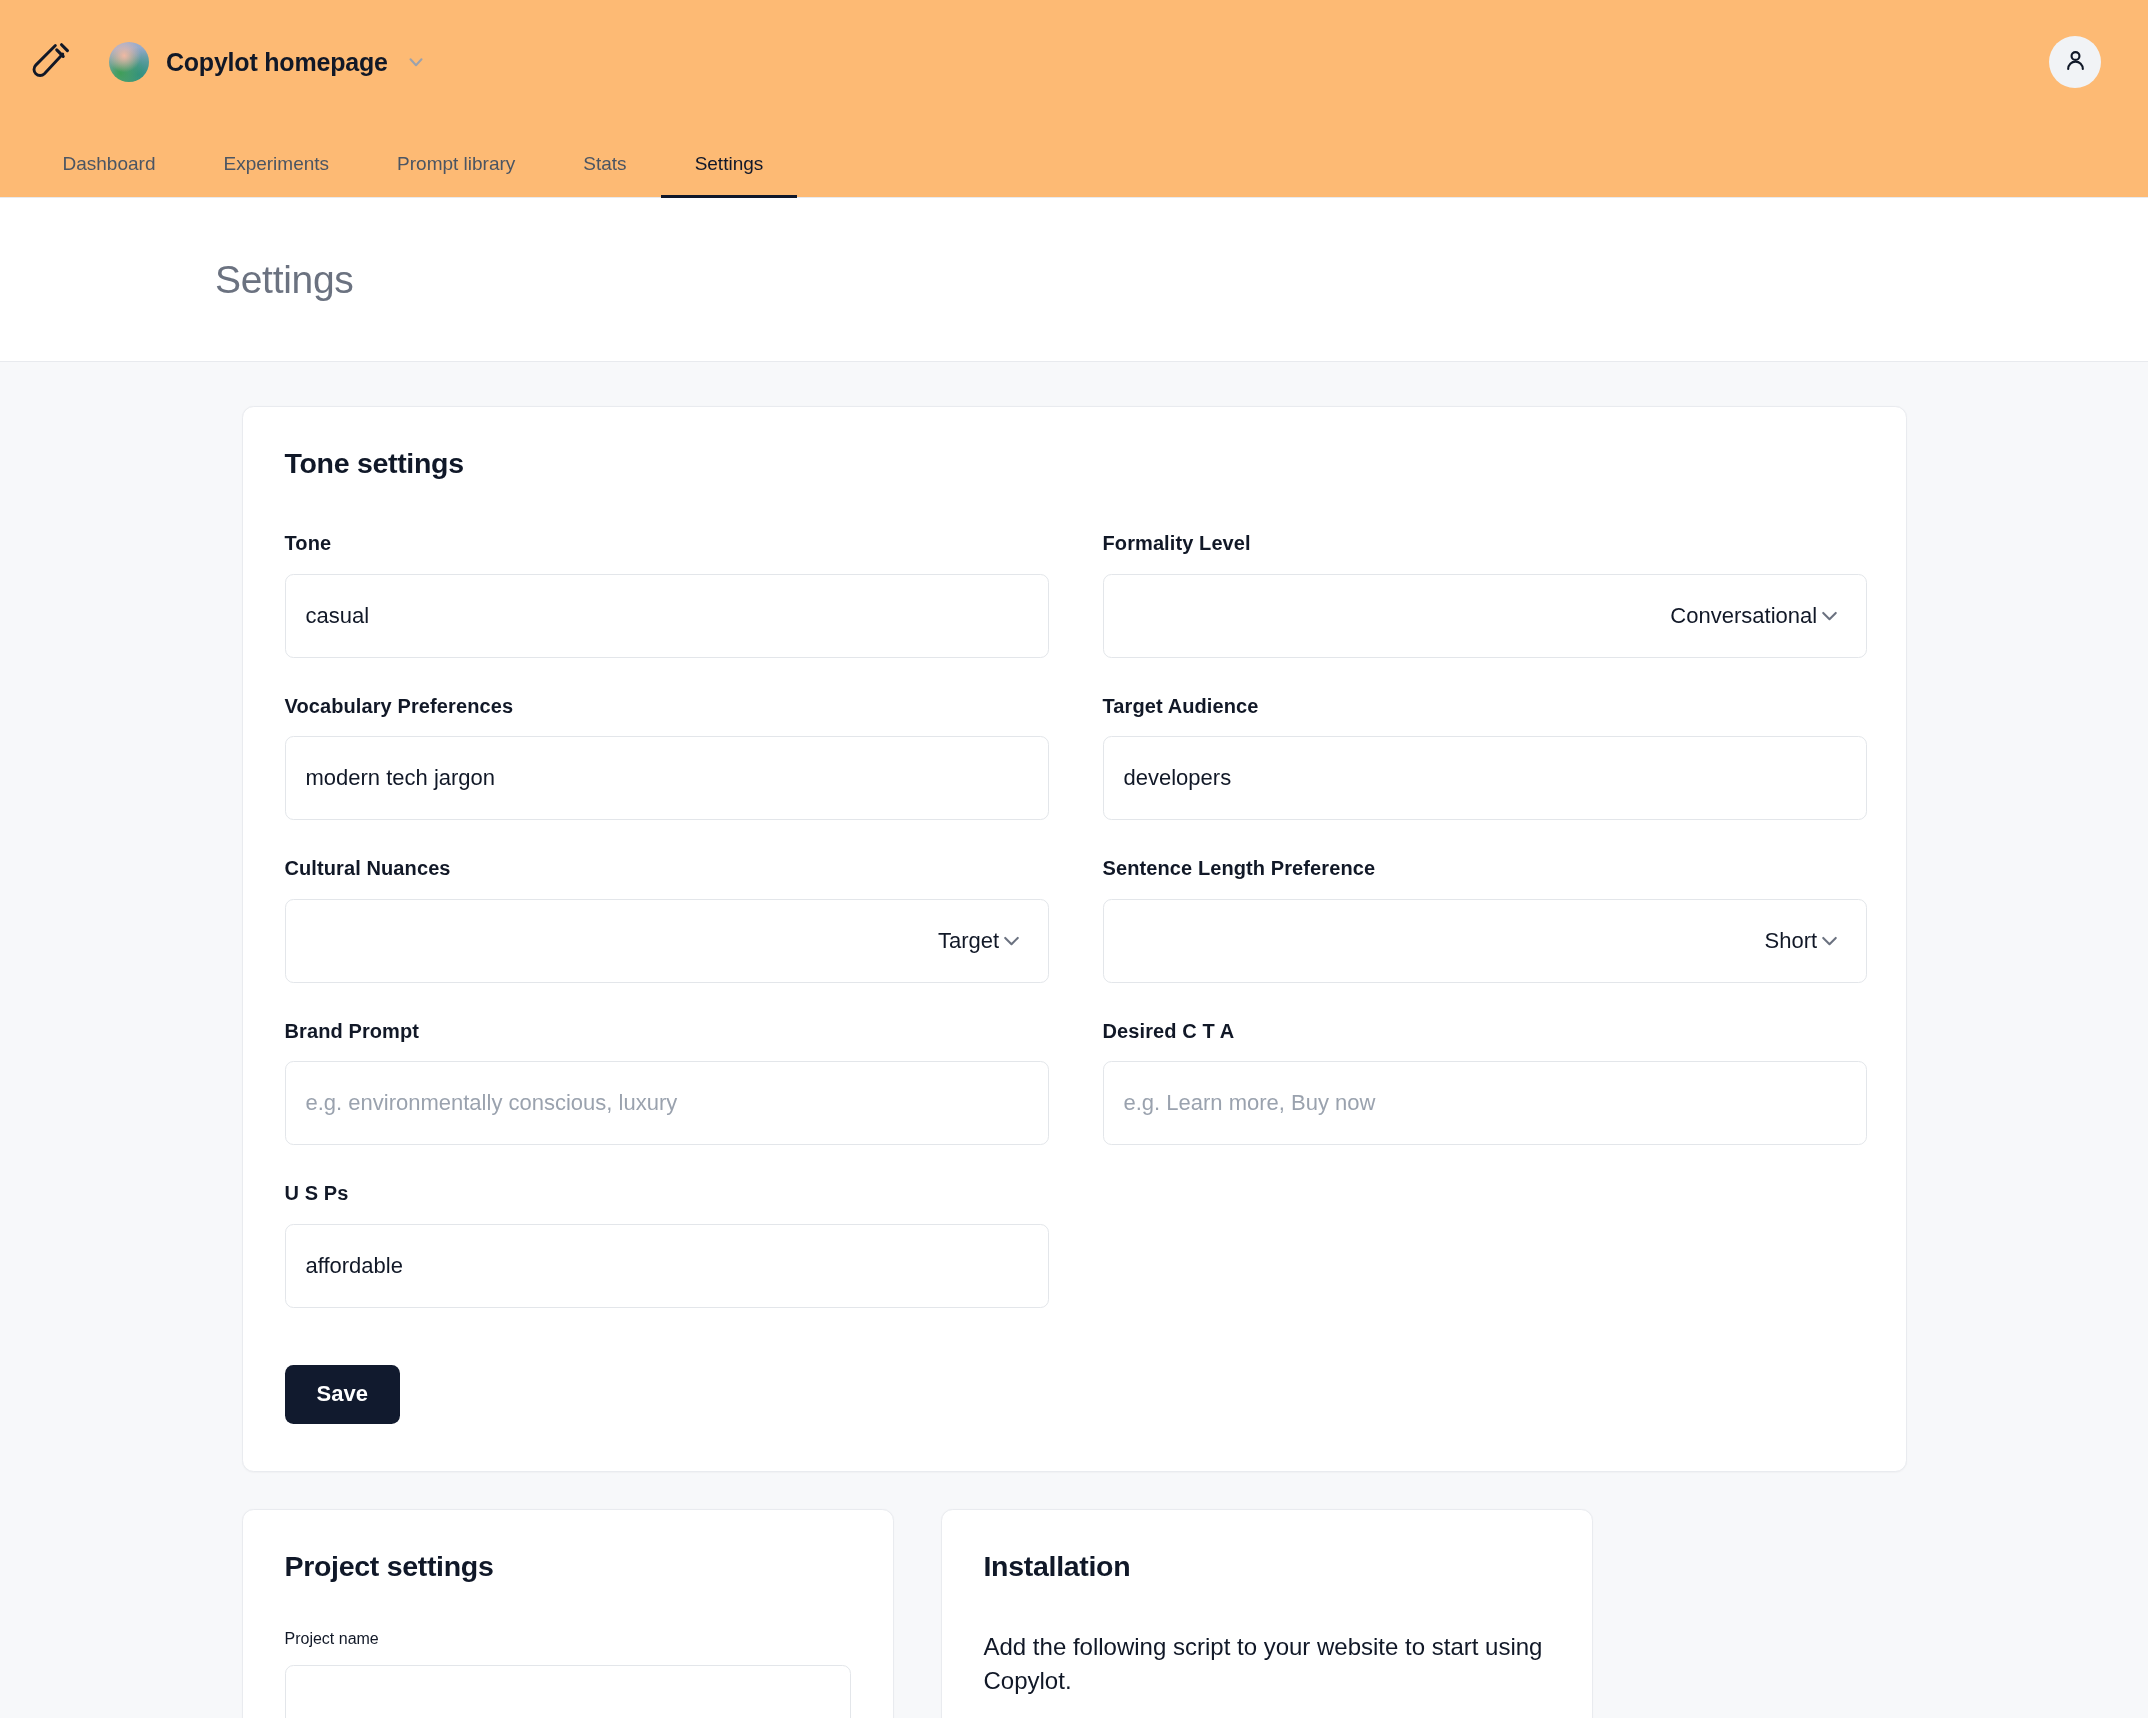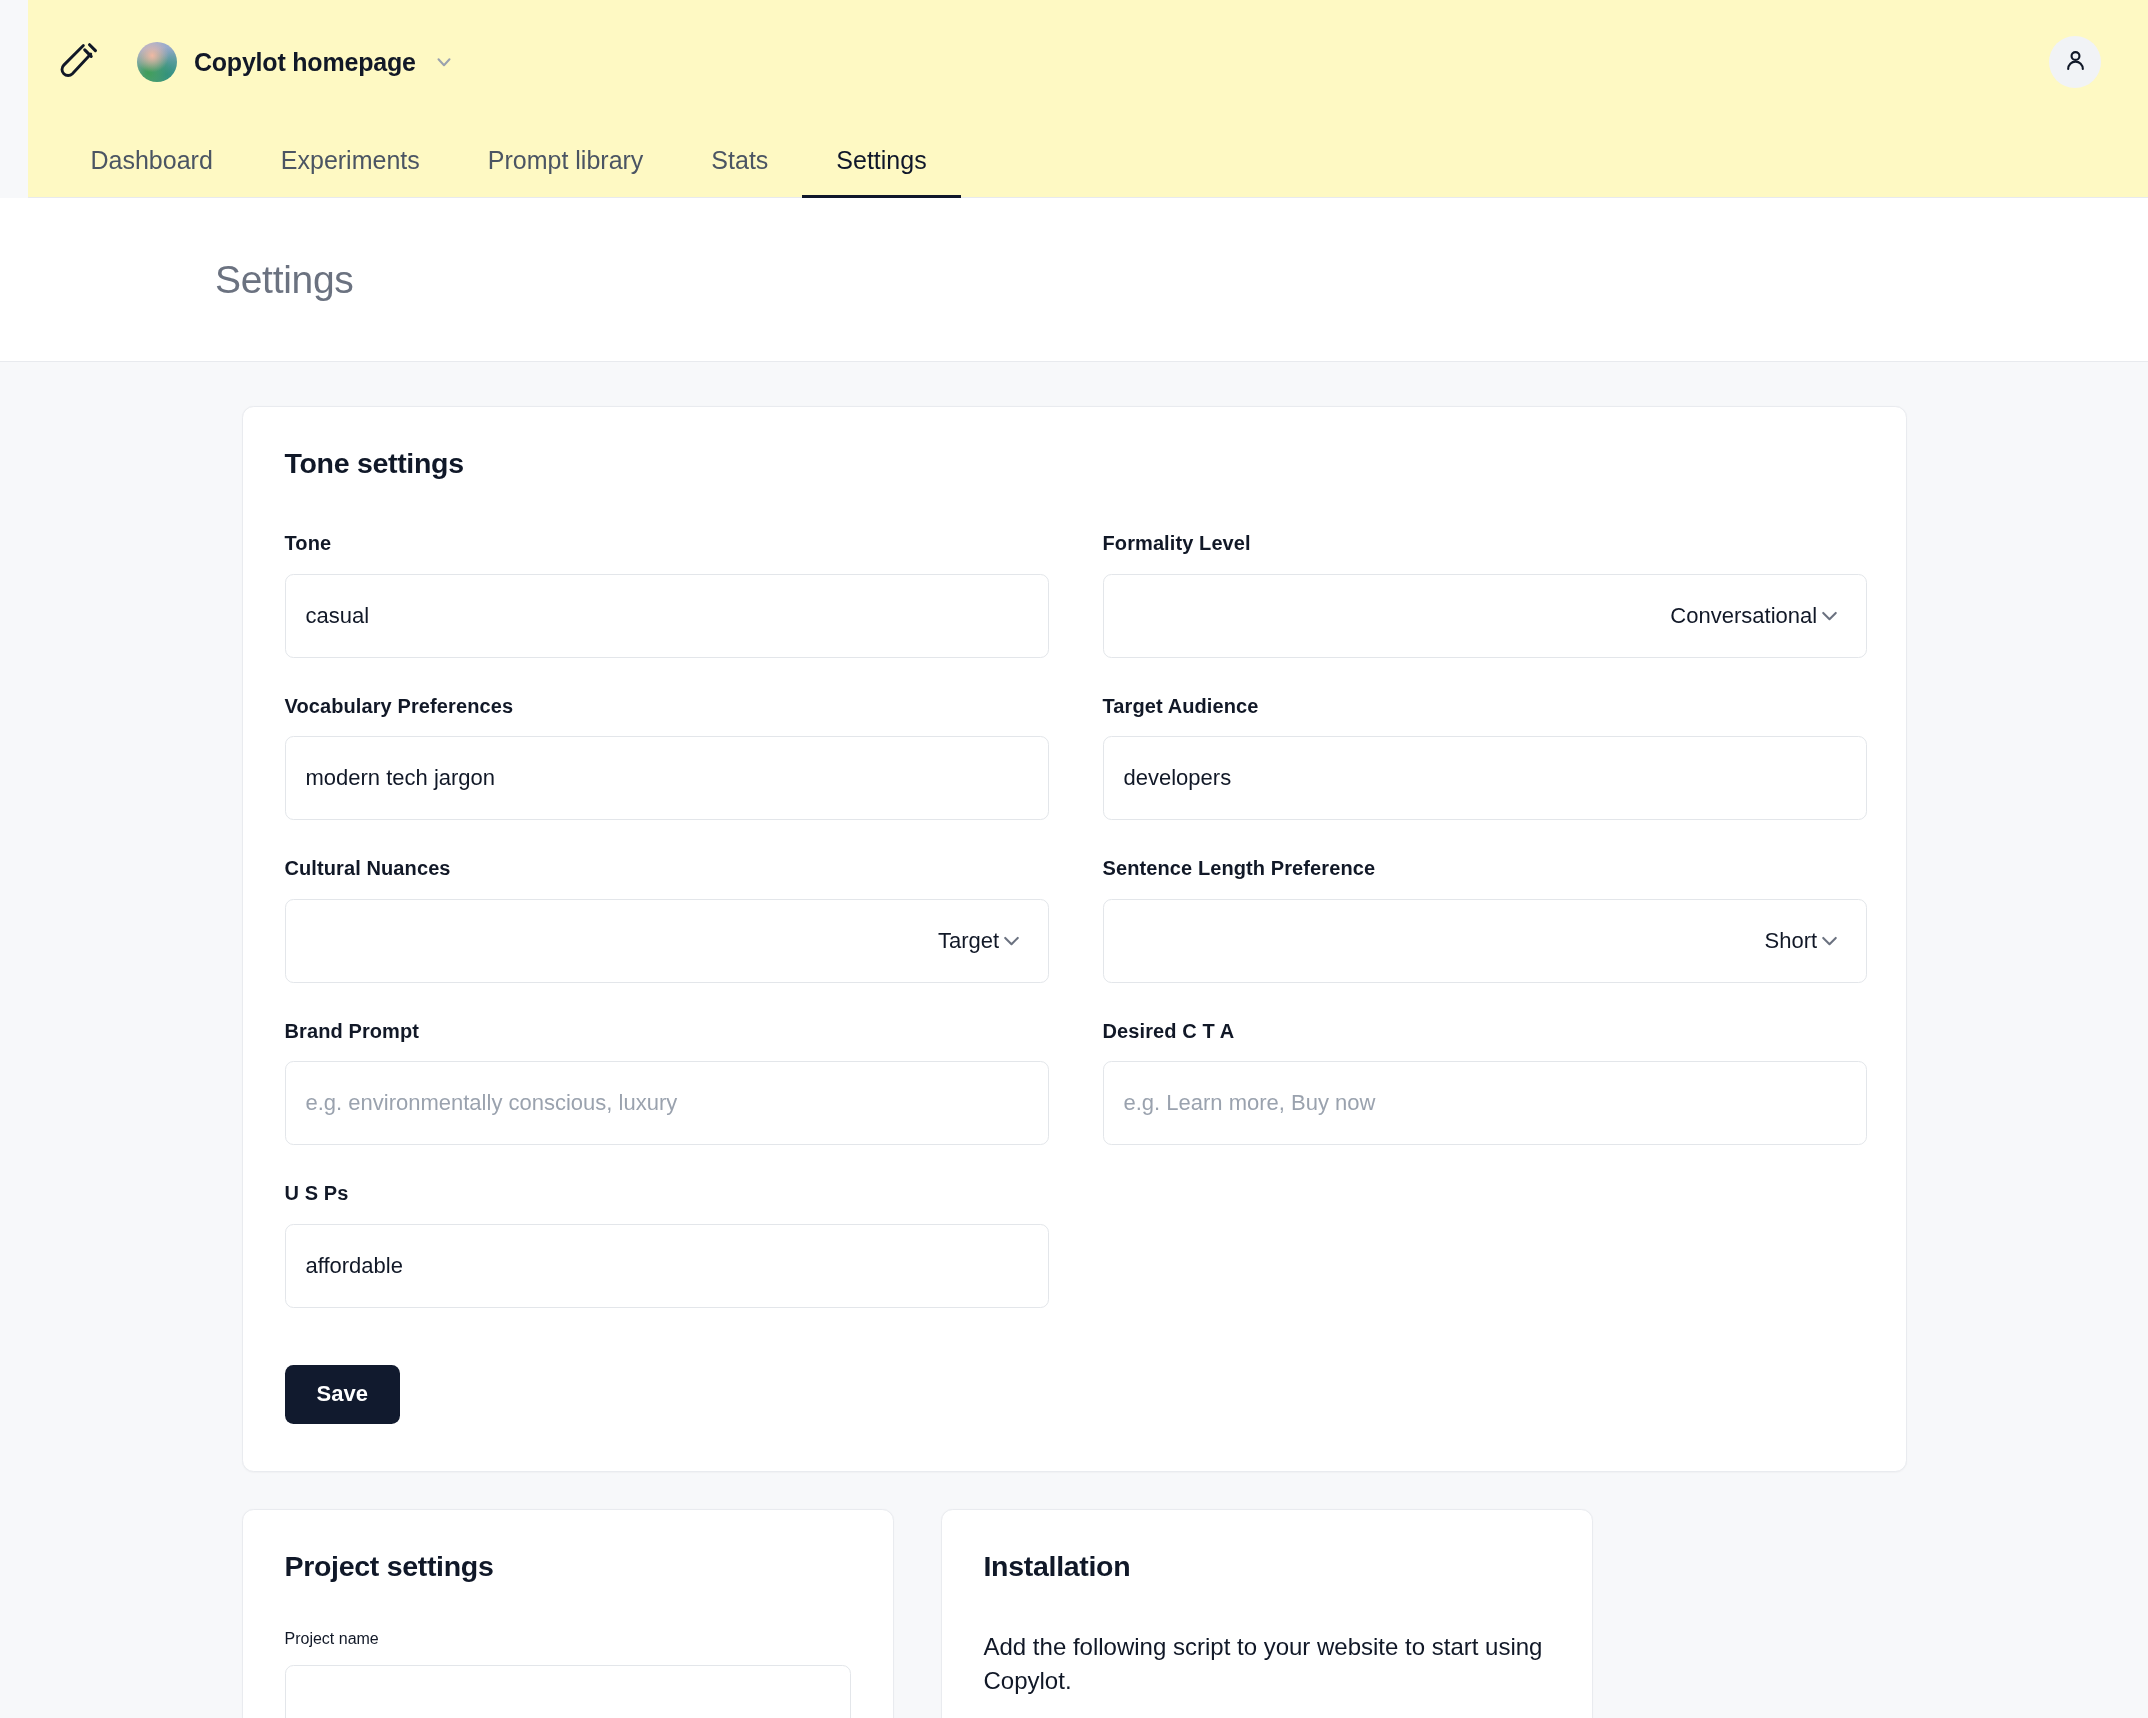--- a/index.html
+++ b/index.html
@@ -10,25 +10,24 @@
   }
   body {
     font-family: "Liberation Sans", sans-serif;
     background: #f7f8fa;
     color: #111827;
     -webkit-font-smoothing: antialiased;
   }
 
   
   .app-header {
-    background: #fef9c3;
+    background: #fdba74;
     border-bottom: 0.8px solid #e8eaee;
     height: 198px;
     position: relative;
-    margin-left: 28px;
   }
   .header-top {
     display: flex;
     align-items: center;
     height: 124px;
     padding: 0 47px 0 28.5px;
   }
   .brand-mark {
     width: 47px;
     height: 47px;
@@ -89,21 +88,21 @@
 
   
   .nav-tabs {
     display: flex;
     align-items: flex-end;
     height: 73px;
     padding: 0 28.5px;
     gap: 0;
   }
   .nav-tab {
-    font-size: 25px;
+    font-size: 19px;
     color: #4b5563;
     padding: 0 34px 22px 34px;
     cursor: pointer;
     white-space: nowrap;
     border-bottom: 3.4px solid transparent;
     margin-bottom: -0.8px;
     line-height: 1;
     background: none;
     font-family: inherit;
     text-align: center;

